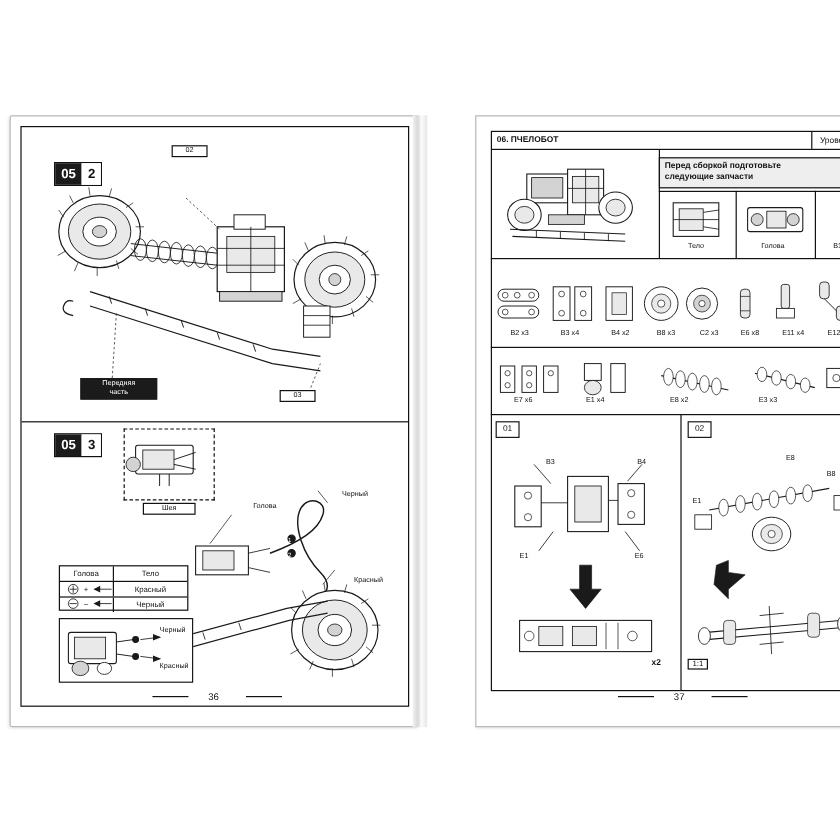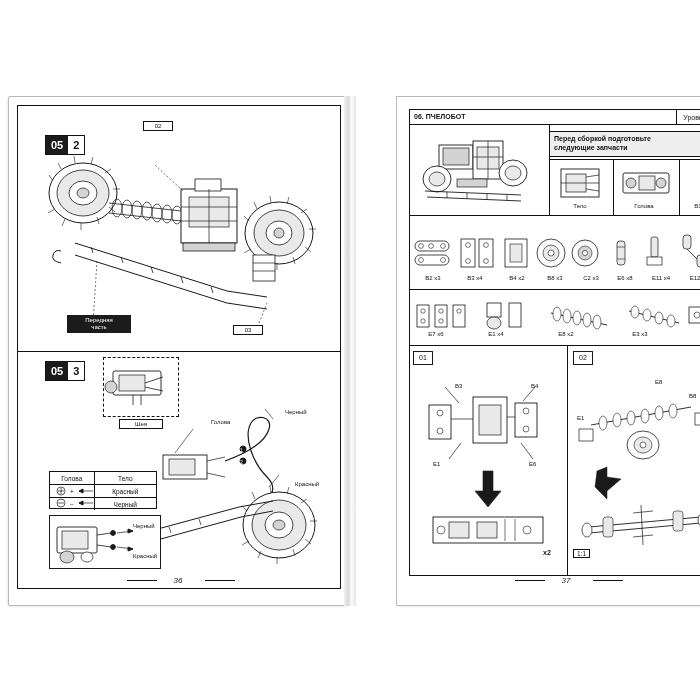--- a/index.html
+++ b/index.html
@@ -23,21 +23,21 @@
 
   
   .steptag{position:absolute;display:flex;align-items:stretch;border:1px solid #111;height:18px;}
   .steptag .a{background:#1b1b1b;color:#fff;font-weight:bold;font-size:11px;padding:0 5px;display:flex;align-items:center;}
   .steptag .b{background:#fff;color:#111;font-weight:bold;font-size:11px;padding:0 5px;display:flex;align-items:center;}
 
   .hr{position:absolute;background:#111;height:1px;}
   .vr{position:absolute;background:#111;width:1px;}
 
   .pagenum{position:absolute;bottom:14px;left:0;width:100%;text-align:center;font-size:8px;color:#111;}
-  .pagenum span{padding:0 6px;font-style:italic;}
+  .pagenum span{padding:0 6px;}
   .pageline{position:absolute;bottom:18px;height:1px;background:#111;}
 
   
   .hdr{position:absolute;left:6px;top:6px;width:316px;height:16px;border:1px solid #111;box-sizing:border-box;}
   .hdr .t{position:absolute;left:4px;top:3px;font-size:7px;font-weight:bold;color:#111;}
   .hdr .lvl{position:absolute;right:0;top:0;height:14px;border-left:1px solid #111;padding:0 6px;display:flex;align-items:center;font-size:7px;color:#111;}
 
   .note{position:absolute;border:1px solid #111;box-sizing:border-box;background:#fff;font-size:7px;color:#111;padding:3px 4px;line-height:1.25;}
 
   .partcell{position:absolute;font-size:6px;text-align:center;color:#111;}

